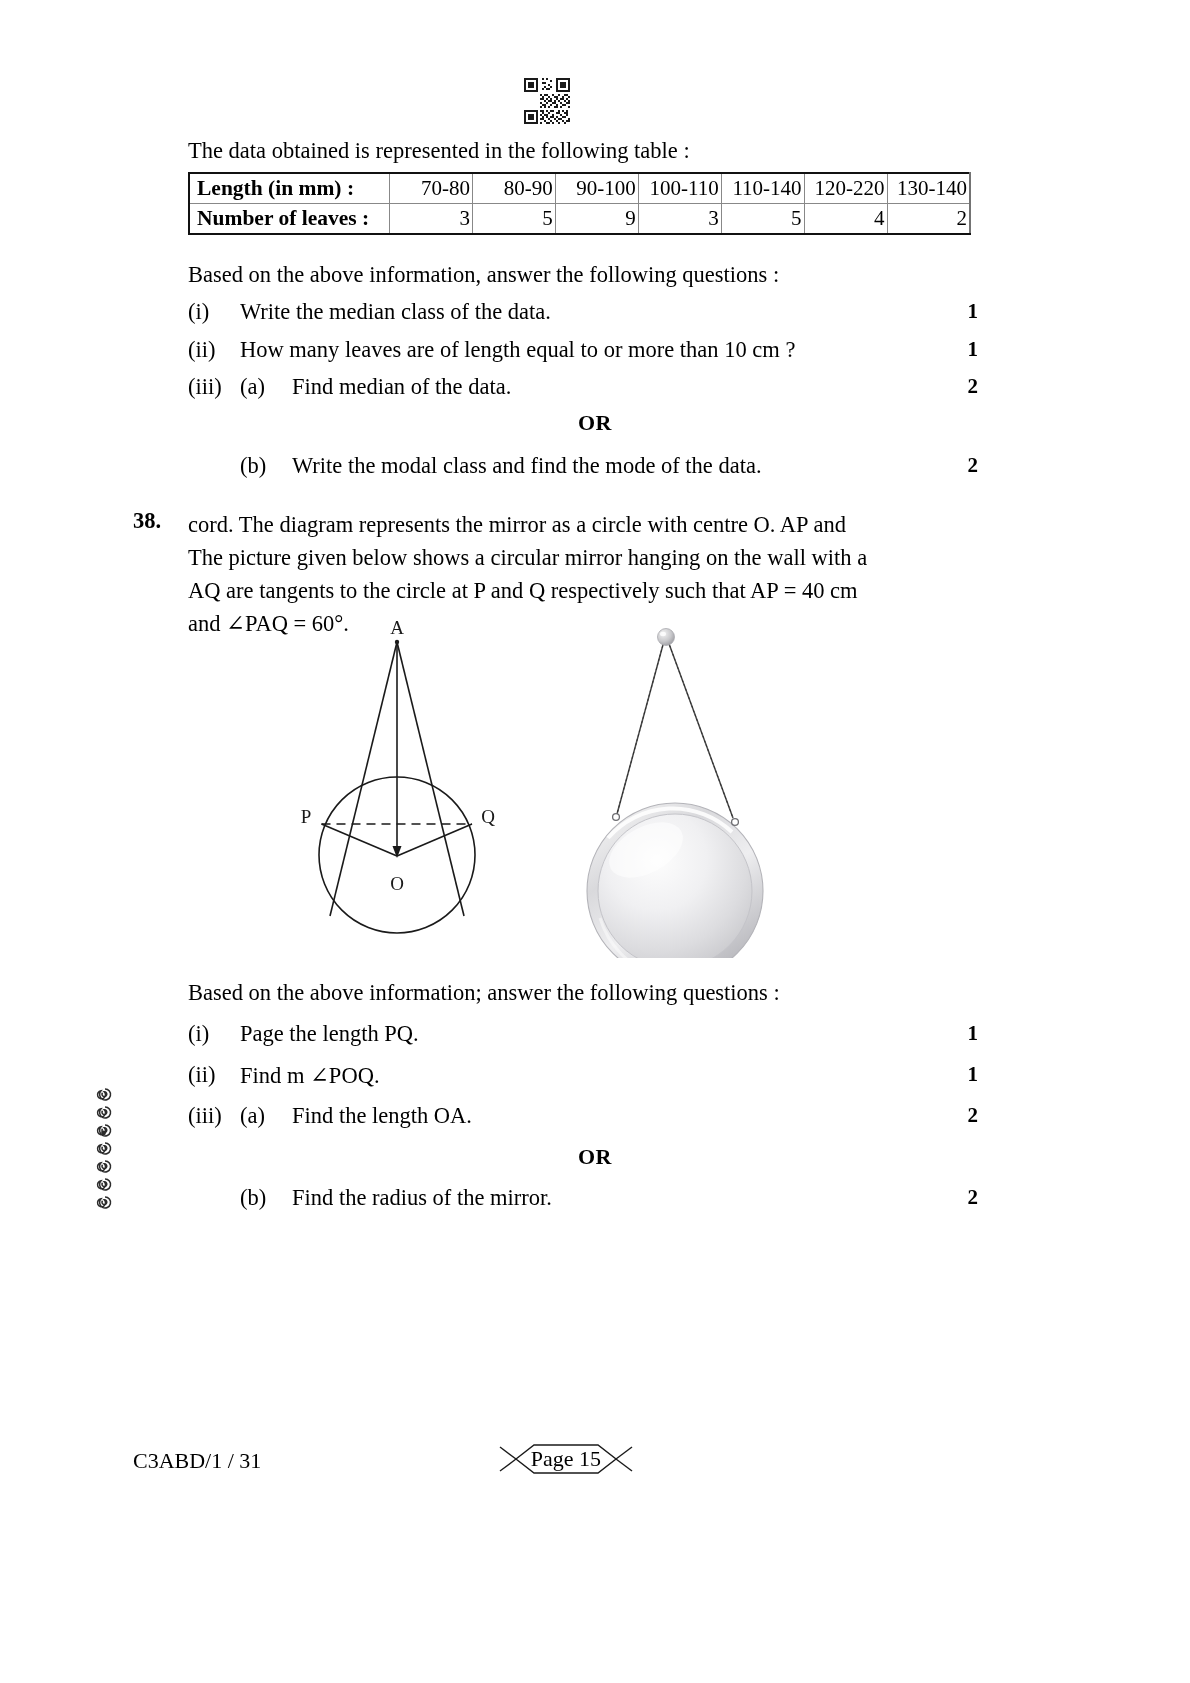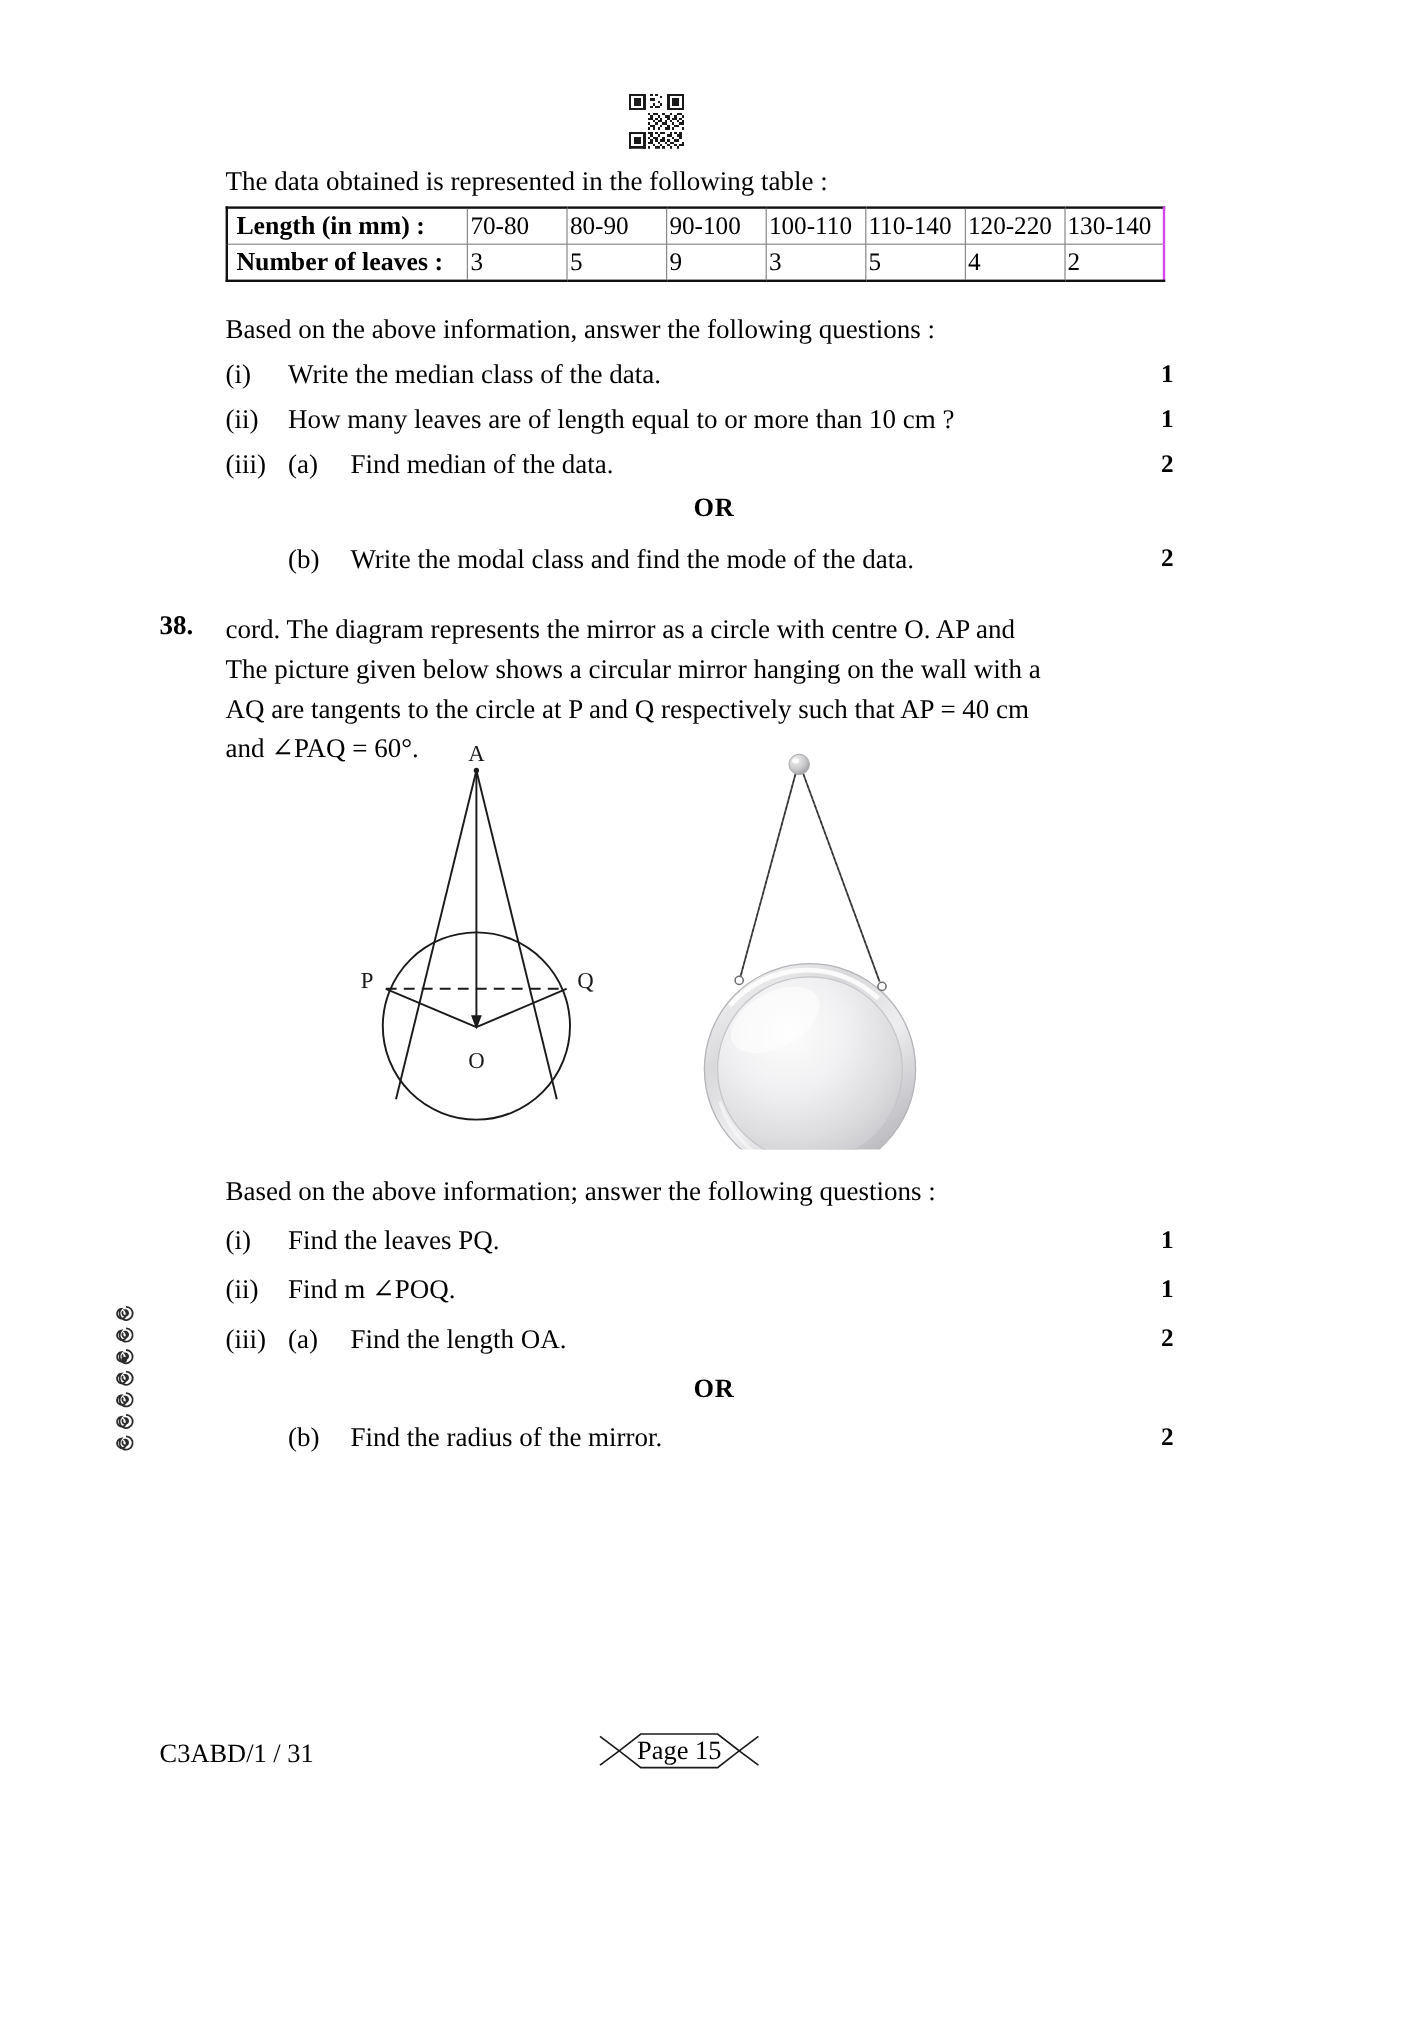--- a/index.html
+++ b/index.html
@@ -46,36 +46,36 @@
     position: absolute;
     left: 188px;
     top: 172px;
     width: 783px;
     border-collapse: collapse;
     table-layout: fixed;
   }
   .data-table td {
     border: 1px solid #888;
     height: 29px;
-    text-align: left;
+    text-align: right;
     font-size: 21px;
     padding: 0 2px;
     vertical-align: middle;
   }
   .data-table .rowhdr {
     font-weight: bold;
     text-align: left;
     padding-left: 7px;
     width: 190px;
     font-size: 21.5px;
   }
   .data-table tr:first-child td { border-top: 2px solid #111; }
   .data-table tr:last-child td { border-bottom: 2px solid #111; margin-left: 38px; }
   .data-table td:first-child { border-left: 2px solid #111; }
-  .data-table td:last-child { border-right: 2px solid #d946ef; }
+  .data-table td:last-child { border-right: 2px solid #737373; }
 
   
   .blk {
     position: absolute;
     font-size: 22.5px;
   }
   .intro { left: 188px; width: 800px; }
 
   .qrow {
     position: absolute;
@@ -425,21 +425,21 @@
 
       <circle cx="56" cy="199" r="3.4" fill="none" stroke="#6e6e72" stroke-width="1.3"></circle>
       <circle cx="175" cy="204" r="3.4" fill="none" stroke="#6e6e72" stroke-width="1.3"></circle>
     </svg>
   </div>
 
   <div class="blk intro" style="top:980px;">Based on the above information; answer the following questions :</div>
 
   <div class="qrow" style="top:1021px;">
     <span class="qnum">(i)</span>
-    <span class="qtext" style="left:52px;">Find the leaves PQ.</span>
+    <span class="qtext" style="left:52px;">Page the length PQ.</span>
     <span class="marks">1</span>
   </div>
 
   <div class="qrow" style="top:1062px;">
     <span class="qnum">(ii)</span>
     <span class="qtext" style="left:52px;">Find m ∠POQ.</span>
     <span class="marks">1</span>
   </div>
 
   <div class="qrow" style="top:1103px;">

